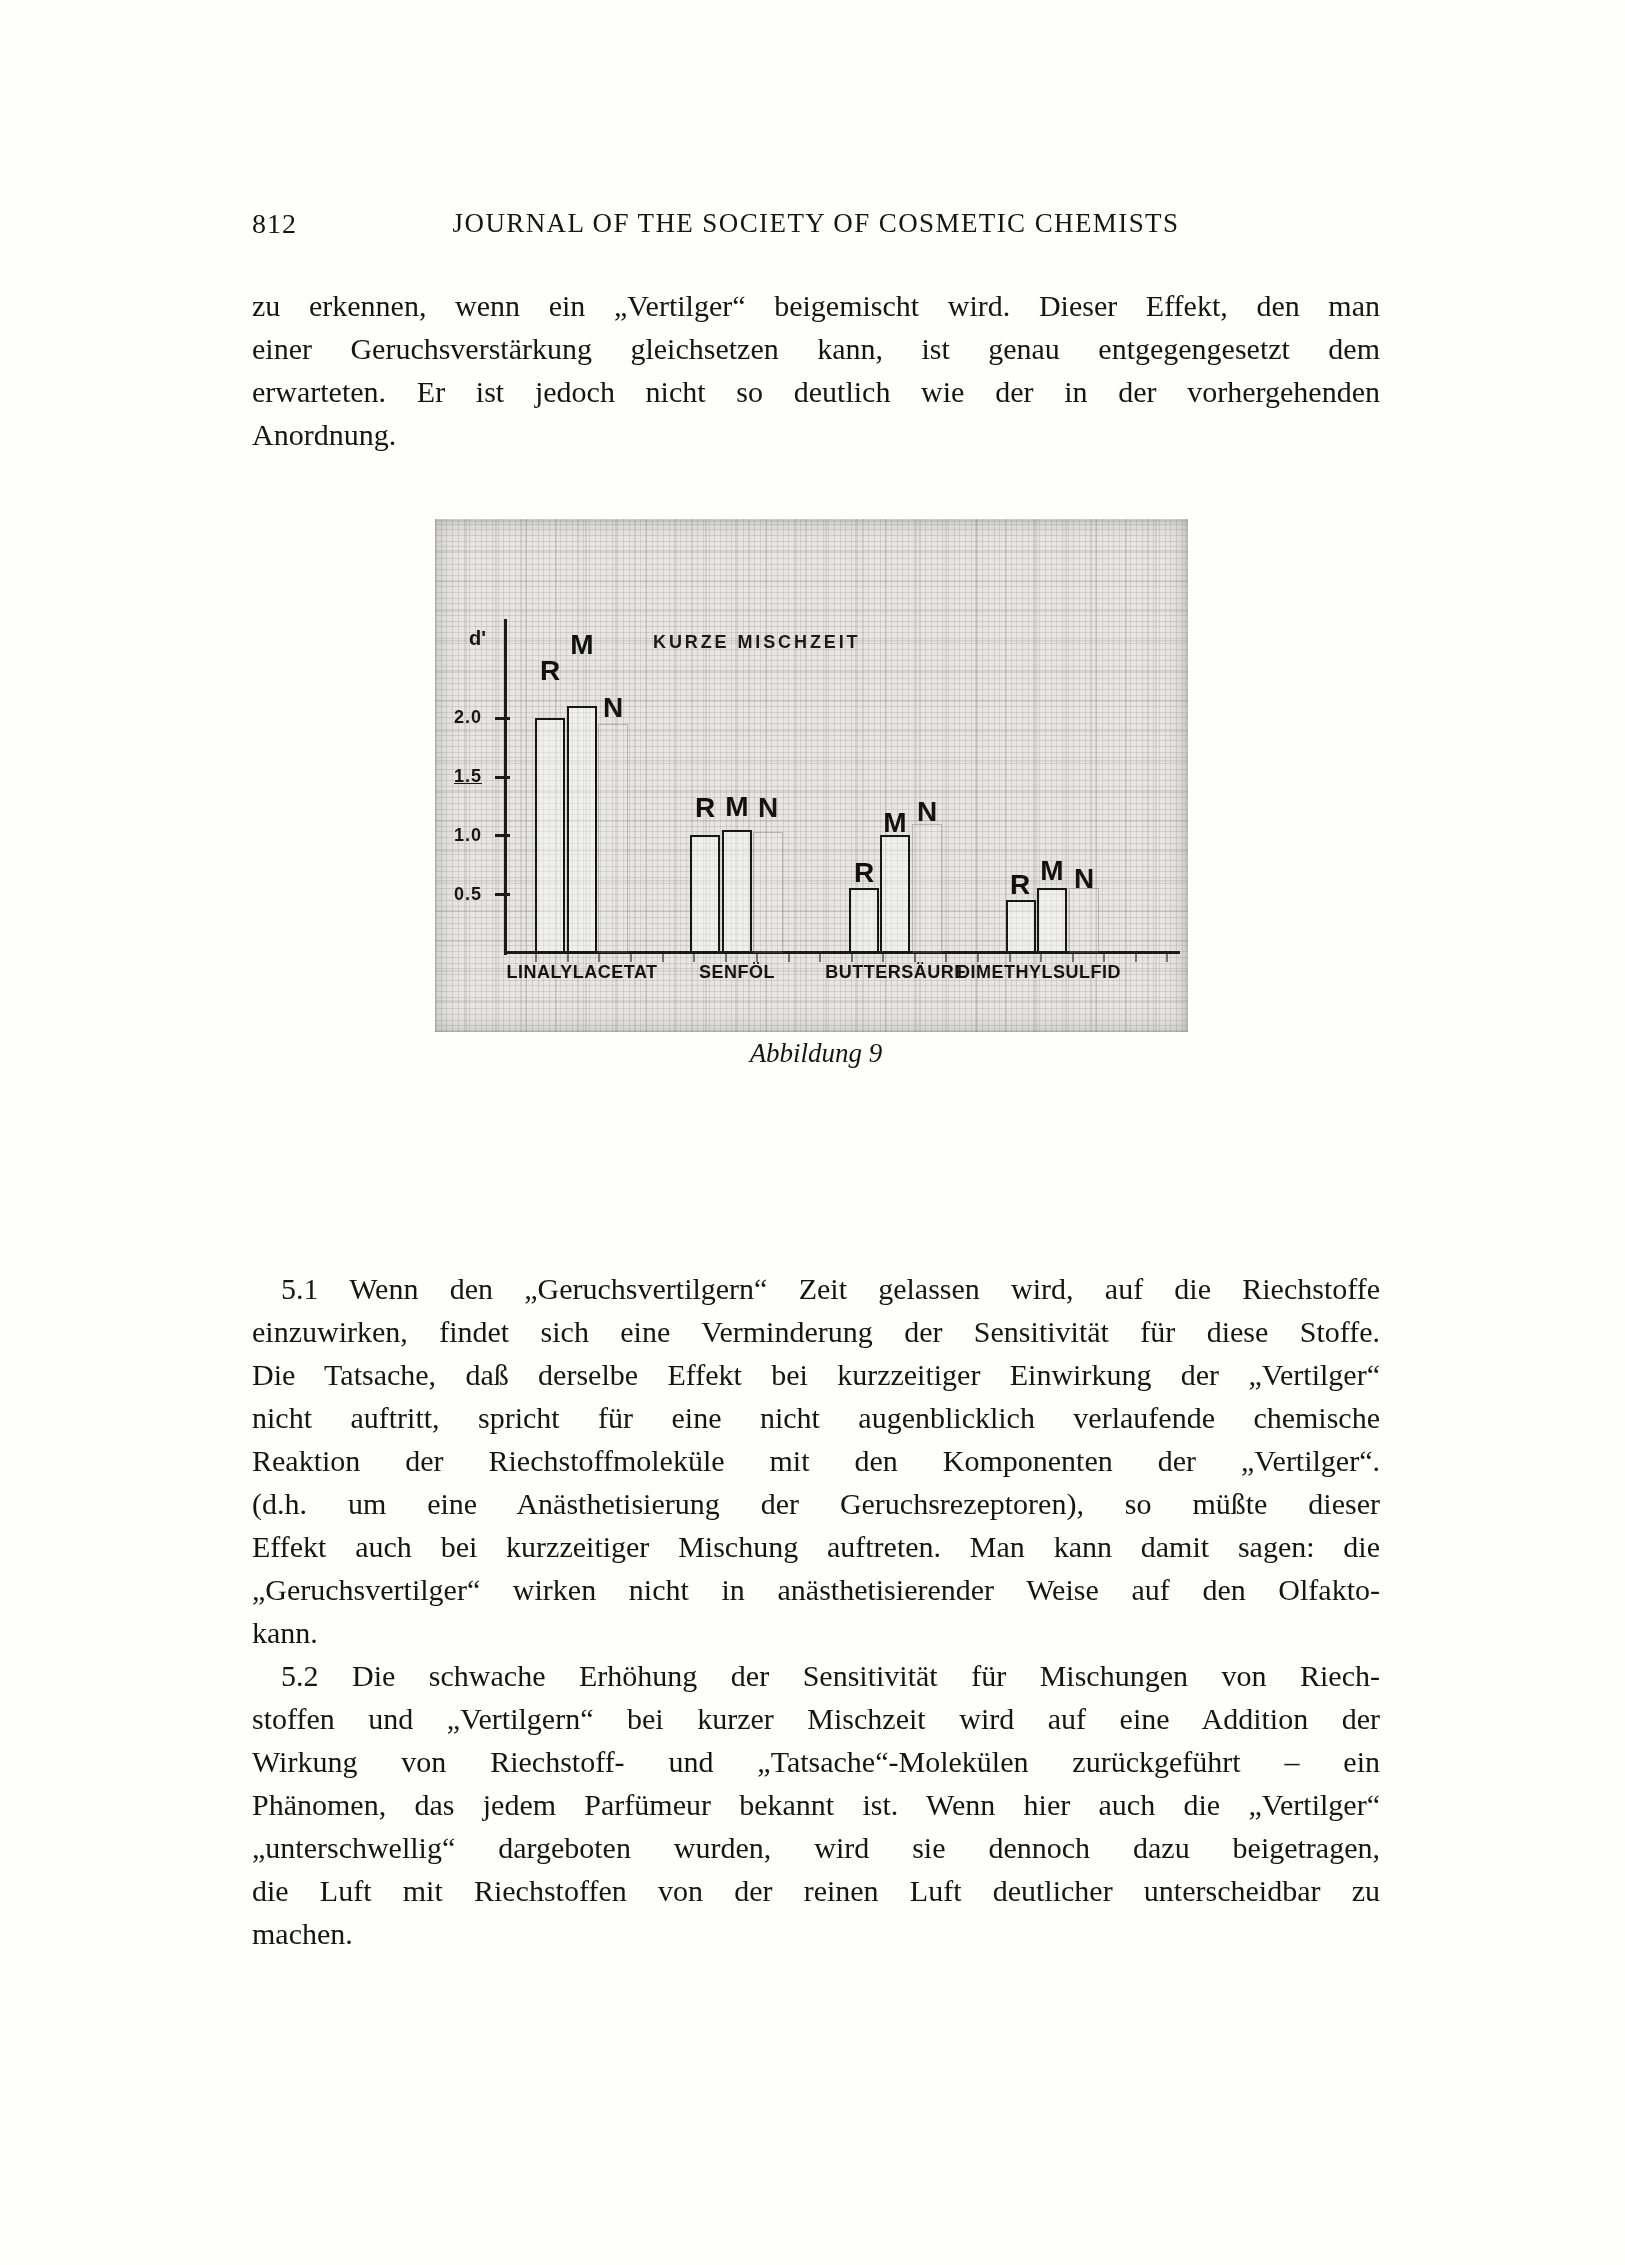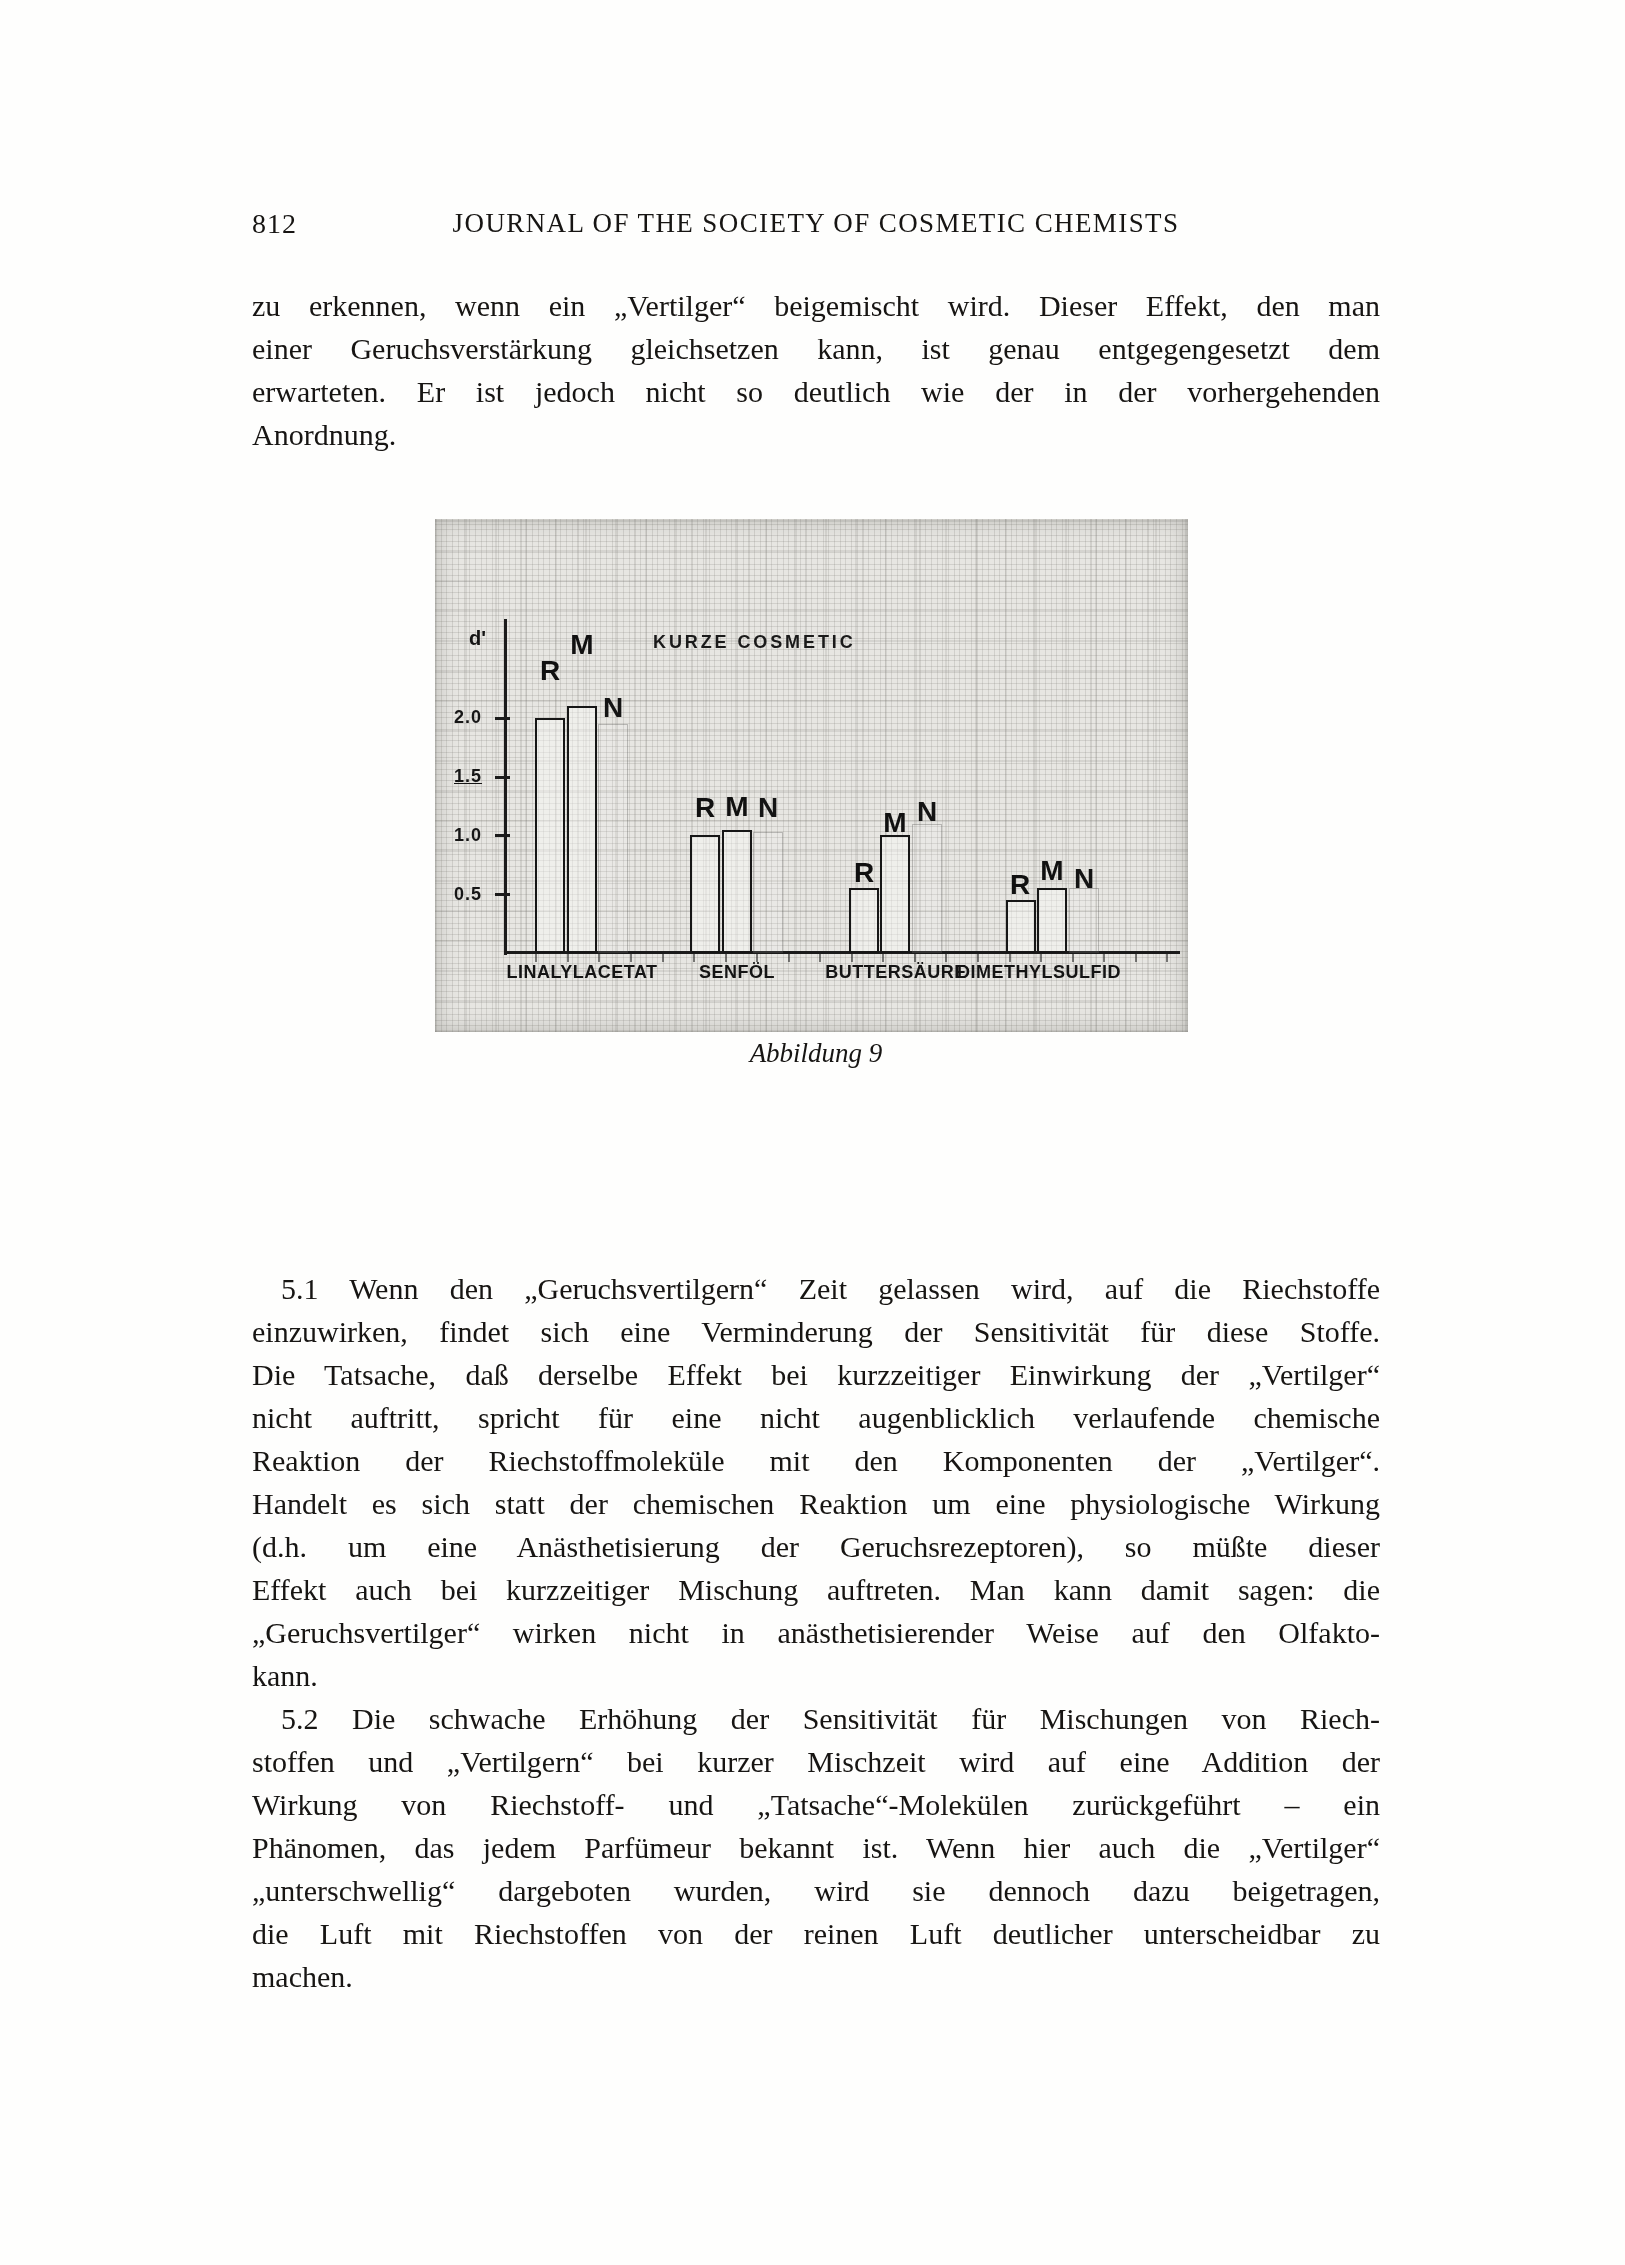--- a/index.html
+++ b/index.html
@@ -63,21 +63,21 @@
 
   <div id="intro-block" class="textblock">
       <div class="line">zu erkennen, wenn ein „Vertilger“ beigemischt wird. Dieser Effekt, den man</div>
       <div class="line">einer Geruchsverstärkung gleichsetzen kann, ist genau entgegengesetzt dem</div>
       <div class="line">erwarteten. Er ist jedoch nicht so deutlich wie der in der vorhergehenden</div>
       <div class="line-last">Anordnung.</div>
     </div>
 
   <div id="figure-photo">
     <div id="chart-ylabel">d'</div>
-    <div id="chart-title">KURZE COSMETIC</div>
+    <div id="chart-title">KURZE MISCHZEIT</div>
     <div class="yaxis"></div>
     <div class="xaxis"></div>
     <div id="chart-dynamic">
         <div class="ytick-dash" style="left: 60px; top: 374px;"></div>
         <div class="ytick-label" style="left: 19px; top: 365px;">0.5</div>
         <div class="ytick-dash" style="left: 60px; top: 315px;"></div>
         <div class="ytick-label" style="left: 19px; top: 306px;">1.0</div>
         <div class="ytick-dash" style="left: 60px; top: 257px;"></div>
         <div class="ytick-label" style="left: 19px; top: 247px; text-decoration: underline;">1.5</div>
         <div class="ytick-dash" style="left: 60px; top: 198px;"></div>
@@ -136,21 +136,20 @@
 
   <div id="figure-caption">Abbildung 9</div>
 
 
   <div id="section-block" class="textblock">
       <div class="line line-indent">5.1 Wenn den „Geruchsvertilgern“ Zeit gelassen wird, auf die Riechstoffe</div>
       <div class="line">einzuwirken, findet sich eine Verminderung der Sensitivität für diese Stoffe.</div>
       <div class="line">Die Tatsache, daß derselbe Effekt bei kurzzeitiger Einwirkung der „Vertilger“</div>
       <div class="line">nicht auftritt, spricht für eine nicht augenblicklich verlaufende chemische</div>
       <div class="line">Reaktion der Riechstoffmoleküle mit den Komponenten der „Vertilger“.</div>
-      <div class="line">Handelt es sich statt der chemischen Reaktion um eine physiologische Wirkung</div>
       <div class="line">(d.h. um eine Anästhetisierung der Geruchsrezeptoren), so müßte dieser</div>
       <div class="line">Effekt auch bei kurzzeitiger Mischung auftreten. Man kann damit sagen: die</div>
       <div class="line">„Geruchsvertilger“ wirken nicht in anästhetisierender Weise auf den Olfakto-</div>
       <div class="line-last">kann.</div>
       <div class="line line-indent">5.2 Die schwache Erhöhung der Sensitivität für Mischungen von Riech-</div>
       <div class="line">stoffen und „Vertilgern“ bei kurzer Mischzeit wird auf eine Addition der</div>
       <div class="line">Wirkung von Riechstoff- und „Tatsache“-Molekülen zurückgeführt – ein</div>
       <div class="line">Phänomen, das jedem Parfümeur bekannt ist. Wenn hier auch die „Vertilger“</div>
       <div class="line">„unterschwellig“ dargeboten wurden, wird sie dennoch dazu beigetragen,</div>
       <div class="line">die Luft mit Riechstoffen von der reinen Luft deutlicher unterscheidbar zu</div>

